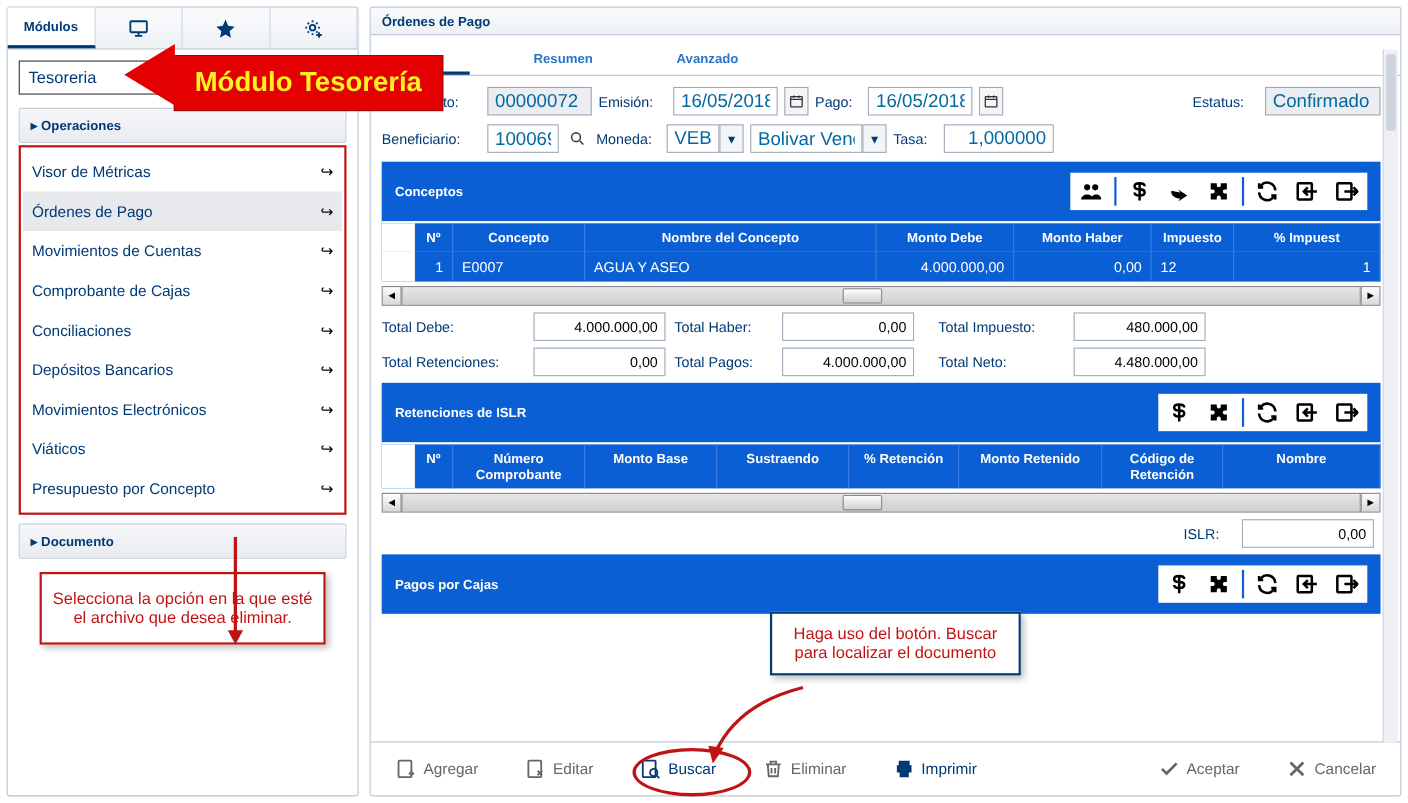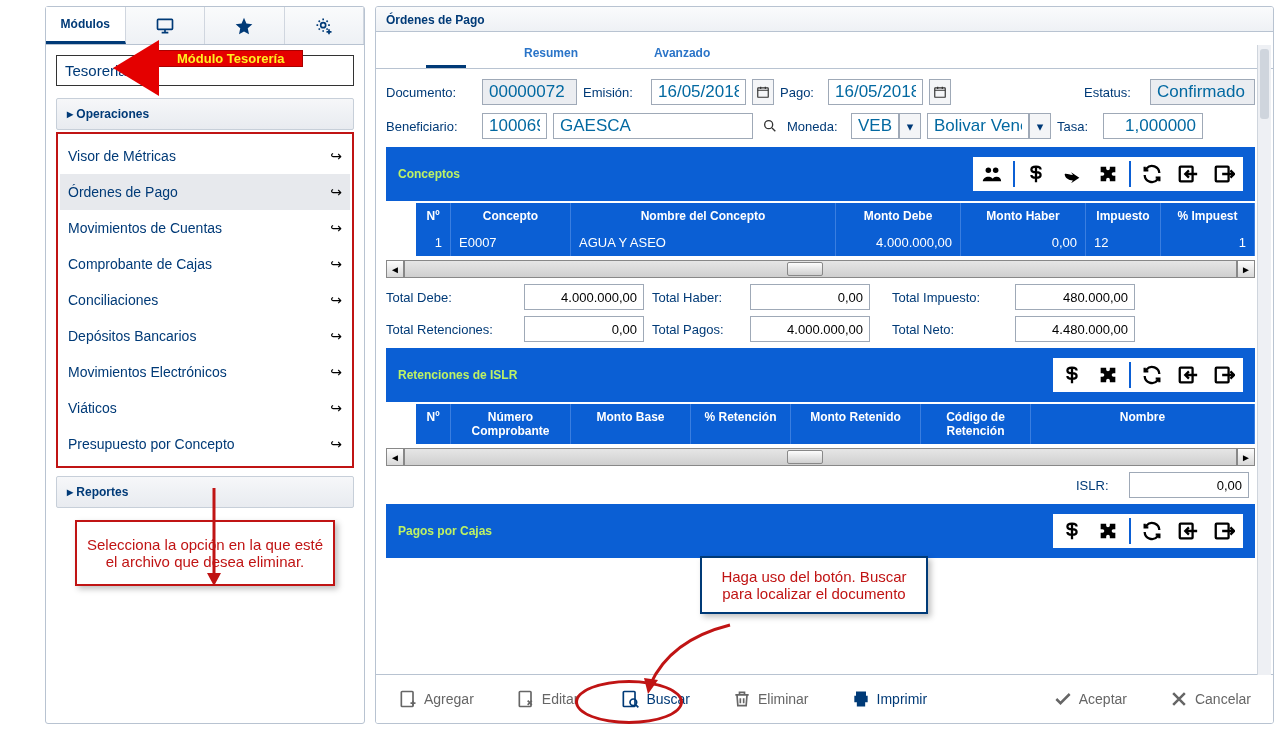--- a/index.html
+++ b/index.html
@@ -1,20 +1,20 @@
 <!DOCTYPE html>
 <html><head>
 <meta charset="utf-8">
 <style>
 * { box-sizing: border-box; margin: 0; padding: 0; }
 body { font-family: Verdana, Arial, sans-serif; font-size: 12px; background: #fff; width: 1280px; height: 730px; position: relative; }
 .app { display: flex; gap: 10px; padding: 6px; height: 100%; }
 
 
-.left-panel { width: 320px; border: 1px solid #b8c3d1; border-radius: 3px; background: #fff; display: flex; flex-direction: column; margin-left: 39px; }
+.left-panel { width: 320px; border: 1px solid #b8c3d1; border-radius: 3px; background: #fff; display: flex; flex-direction: column; }
 .left-tabs { display: flex; border-bottom: 1px solid #b8c3d1; background: linear-gradient(#fafbfc,#eef1f5); height: 38px; align-items: stretch; }
 .left-tab { flex: 1; display: flex; align-items: center; justify-content: center; border-right: 1px solid #d0d6df; color: #003a77; font-weight: bold; cursor: pointer; position: relative; }
 .left-tab.active { border-bottom: 3px solid #003a77; background: #fff; }
 .left-tab svg, .left-tab .glyph { width: 20px; height: 20px; }
 .left-body { padding: 10px; flex: 1; position: relative; }
 .module-input { width: 100%; border: 1px solid #333; padding: 6px 8px; font-size: 15px; color: #003a77; margin-bottom: 12px; }
 .acc-header { background: linear-gradient(#f6f7f9,#e8ebf0); border: 1px solid #c7cfd9; border-radius: 2px; padding: 8px 10px; color: #003a77; font-weight: bold; cursor: pointer; margin-bottom: 2px; }
 .acc-header::before { content: "▸ "; color: #003a77; }
 .nav-list { border: 2px solid #c01414; padding: 4px 2px; margin-bottom: 8px; }
 .nav-item { display: flex; align-items: center; justify-content: space-between; padding: 10px 8px; color: #003a77; font-size: 14px; cursor: pointer; }
@@ -29,21 +29,21 @@
 .rp-tab { color: #2a74c8; font-weight: bold; padding: 6px 18px 8px; cursor: pointer; }
 .rp-tab.active { color: #003a77; border-bottom: 3px solid #003a77; }
 .rp-content { padding: 10px 18px 0 10px; flex: 1; overflow-y: auto; }
 .form-row { display: flex; align-items: center; gap: 6px; margin-bottom: 8px; color: #003a77; font-size: 13px; flex-wrap: nowrap; }
 .form-row label { min-width: 90px; }
 .finp { border: 1px solid #9fa9b7; background: #ebedf1; padding: 4px 6px; font-size: 17px; color: #0369a1; height: 26px; }
 .finp.white { background: #fff; }
 .ficon { width: 22px; height: 26px; border: 1px solid #9fa9b7; background: #f4f5f7; display: flex; align-items: center; justify-content: center; cursor: pointer; }
 .motivo { width: 740px; height: 56px; border: 1px solid #9fa9b7; background: #ebedf1; padding: 4px 6px; font-size: 14px; color: #333; resize: none; }
 
-.section-bar { background: #0b5fd4; color: #bef264; font-weight: bold; padding: 10px 12px; display: flex; align-items: center; justify-content: space-between; margin-top: 6px; gap: 40px; }
+.section-bar { background: #0b5fd4; color: #ffffff; font-weight: bold; padding: 10px 12px; display: flex; align-items: center; justify-content: space-between; margin-top: 6px; gap: 40px; }
 .section-tools { display: flex; gap: 6px; align-items: center; background: #fff; padding: 2px 4px; }
 .tool-btn { width: 30px; height: 30px; display: flex; align-items: center; justify-content: center; cursor: pointer; color: #000; }
 .tool-btn svg { width: 22px; height: 22px; }
 .divider { width: 2px; height: 26px; background: #0b5fd4; }
 
 .grid-head { display: flex; background: #0b5fd4; color: #fff; font-weight: bold; font-size: 12px; border-top: 2px solid #fff; }
 .grid-head > div, .grid-row > div { padding: 6px 8px; border-right: 1px solid #3a7ee0; text-align: center; }
 .grid-row { display: flex; background: #0b5fd4; color: #fff; font-size: 13px; }
 .grid-row > div { border-right: 1px solid #3a7ee0; }
 .grid-row .left { text-align: left; }
@@ -57,21 +57,21 @@
 .totals-row label { width: 130px; }
 .tinp { width: 120px; text-align: right; border: 1px solid #9fa9b7; background: #fff; padding: 4px 6px; font-size: 13px; height: 26px; }
 
 .bottom-bar { display: flex; gap: 26px; padding: 10px 14px; border-top: 1px solid #b8c3d1; background: #fff; align-items: center; }
 .bbtn { display: flex; align-items: center; gap: 6px; color: #666; font-size: 14px; cursor: pointer; padding: 4px 8px; }
 .bbtn.active { color: #003a77; }
 .bbtn svg { width: 20px; height: 20px; }
 
 
 .big-arrow { position: absolute; left: 158px; top: 50px; }
-.big-arrow-body { background: #e40000; color: #fff021; font-weight: bold; font-size: 13px; padding: 0 18px; display: inline-block; border: 1px solid #a00; }
+.big-arrow-body { background: #e40000; color: #fff021; font-weight: bold; font-size: 25px; padding: 10px 18px; display: inline-block; border: 1px solid #a00; }
 .big-arrow-tip { width: 0; height: 0; border-top: 28px solid transparent; border-bottom: 28px solid transparent; border-right: 46px solid #e40000; position: absolute; left: -45px; top: -10px; }
 .red-down-arrow { position: absolute; left: 204px; top: 488px; color: #c01414; font-size: 22px; }
 .tooltip-box { position: absolute; left: 700px; top: 556px; width: 228px; border: 2px solid #003a77; background: #fff; padding: 10px; text-align: center; color: #c01414; font-size: 15px; box-shadow: 3px 3px 6px rgba(0,0,0,.25); z-index: 5; }
 .buscar-ring { position: absolute; left: 575px; top: 680px; width: 108px; height: 44px; border: 3px solid #c01414; border-radius: 50%; z-index: 6; pointer-events: none; }
 .curve-arrow { position: absolute; left: 640px; top: 620px; z-index: 6; pointer-events: none; }
 
 .vscroll { position: absolute; right: 2px; top: 38px; bottom: 48px; width: 14px; background: #eef0f4; border-left: 1px solid #cfd5dd; }
 .vscroll .thumb { position: absolute; top: 4px; left: 2px; right: 2px; height: 70px; background: #cfd5dd; border-radius: 3px; }
 </style>
 </head>
@@ -137,21 +137,21 @@
           </div>
         <div class="nav-item">
             <span>Viáticos</span>
             <span class="arrow">↪</span>
           </div>
         <div class="nav-item">
             <span>Presupuesto por Concepto</span>
             <span class="arrow">↪</span>
           </div>
       </div>
-      <div class="acc-header">Reportes</div>
+      <div class="acc-header">Documento</div>
       <div class="callout-box">Selecciona la opción en la que esté el archivo que desea eliminar.</div>
     </div>
   </div>
 
   <div class="right-panel">
     <div class="rp-title">Órdenes de Pago</div>
     <div class="rp-tabs">
       <div class="rp-tab active" style="width:40px;border-bottom:3px solid #003a77;"></div>
       <div class="rp-tab">Resumen</div>
       <div class="rp-tab">Avanzado</div>
@@ -178,21 +178,20 @@
               <path d="M3 9h18M8 3v4M16 3v4"></path>
             </svg>
           </div>
         <div style="flex:1"></div>
         <label style="min-width:60px">Estatus:</label>
         <input class="finp" style="width: 105px;" value="Confirmado">
       </div>
       <div class="form-row">
         <label>Beneficiario:</label>
         <input class="finp white" style="width: 65px;" value="100069">
-        <input class="finp white" style="width: 200px;" value="GAESCA">
         <div class="ficon" style="border:none;background:none">
             <svg viewBox="0 0 24 24" width="16" height="16" fill="none" stroke="#333" stroke-width="2">
               <circle cx="10" cy="10" r="6"></circle>
               <path d="M20 20l-5-5"></path>
             </svg>
           </div>
         <label style="min-width:58px">Moneda:</label>
         <div style="display:flex">
             <input class="finp white" style="width: 48px;" value="VEB">
             <div class="ficon">▾</div>
@@ -329,20 +328,21 @@
                 <path d="M10 12h12M19 8l4 4-4 4"></path>
               </svg>
             </div>
         </div>
       </div>
       <div class="grid-head">
         <div style="width:30px;background:#fff;border-right:1px solid #fff"></div>
         <div style="width:35px">Nº</div>
         <div style="width:120px">Número Comprobante</div>
         <div style="width:120px">Monto Base</div>
+        <div style="width:120px">Sustraendo</div>
         <div style="width:100px">% Retención</div>
         <div style="width:130px">Monto Retenido</div>
         <div style="width:110px">Código de Retención</div>
         <div style="flex:1">Nombre</div>
       </div>
       <div class="hscroll">
           <div class="arr">◄</div>
           <div class="track">
             <div class="handle"></div>
           </div>

